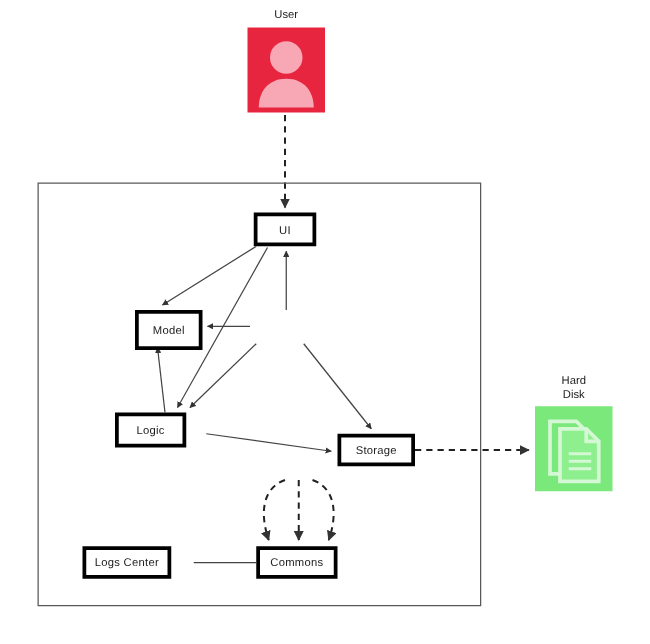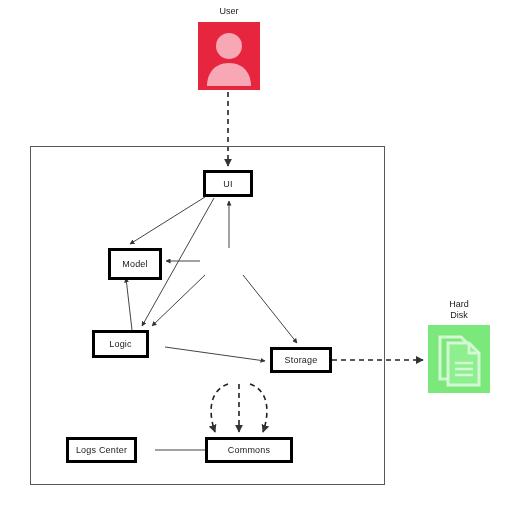--- a/index.html
+++ b/index.html
@@ -122,15 +122,15 @@
 
   <div class="node-box" style="left:108px; top:248px; width:54px; height:32px;">Model</div>
 
 
   <div class="node-box" style="left:92px; top:330px; width:57px; height:28px;">Logic</div>
 
   <div class="node-box" style="left:270px; top:347px; width:62px; height:26px;">Storage</div>
 
   <div class="node-box" style="left:66px; top:437px; width:71px; height:26px;">Logs Center</div>
 
-  <div class="node-box" style="left:205px; top:437px; width:88px; height:26px;">Commons</div>
+  <div class="node-box" style="left:205px; top:437px; width:65px; height:26px;">Commons</div>
 
 </div>
 
 </body></html>

